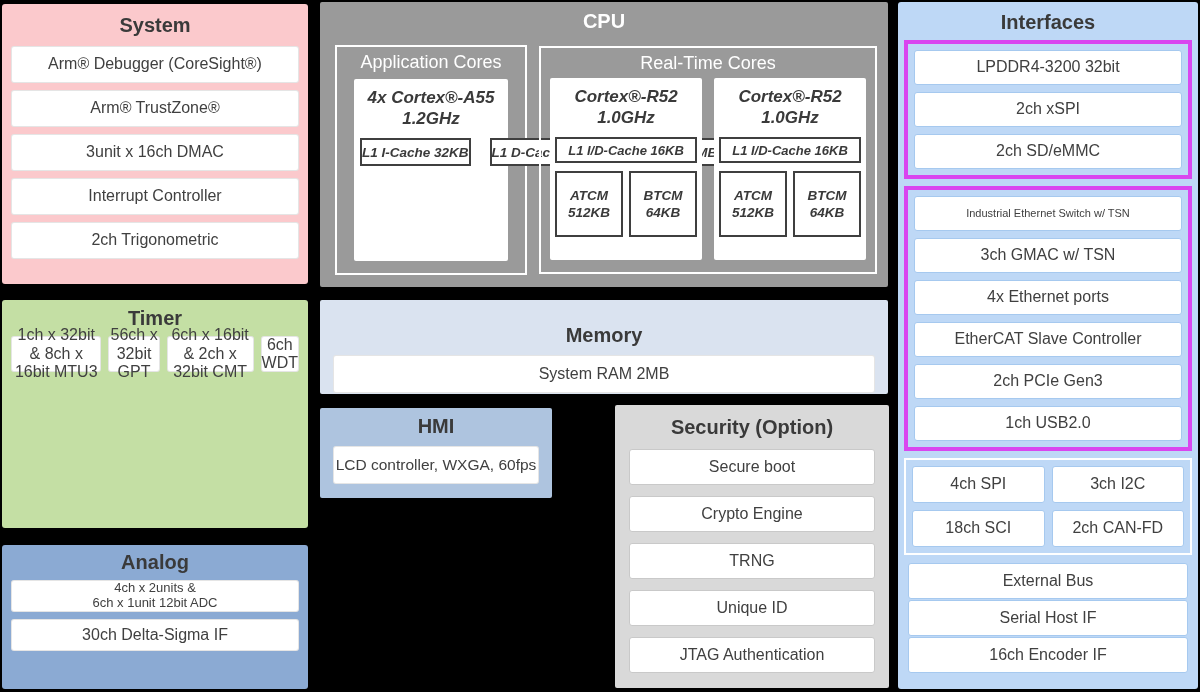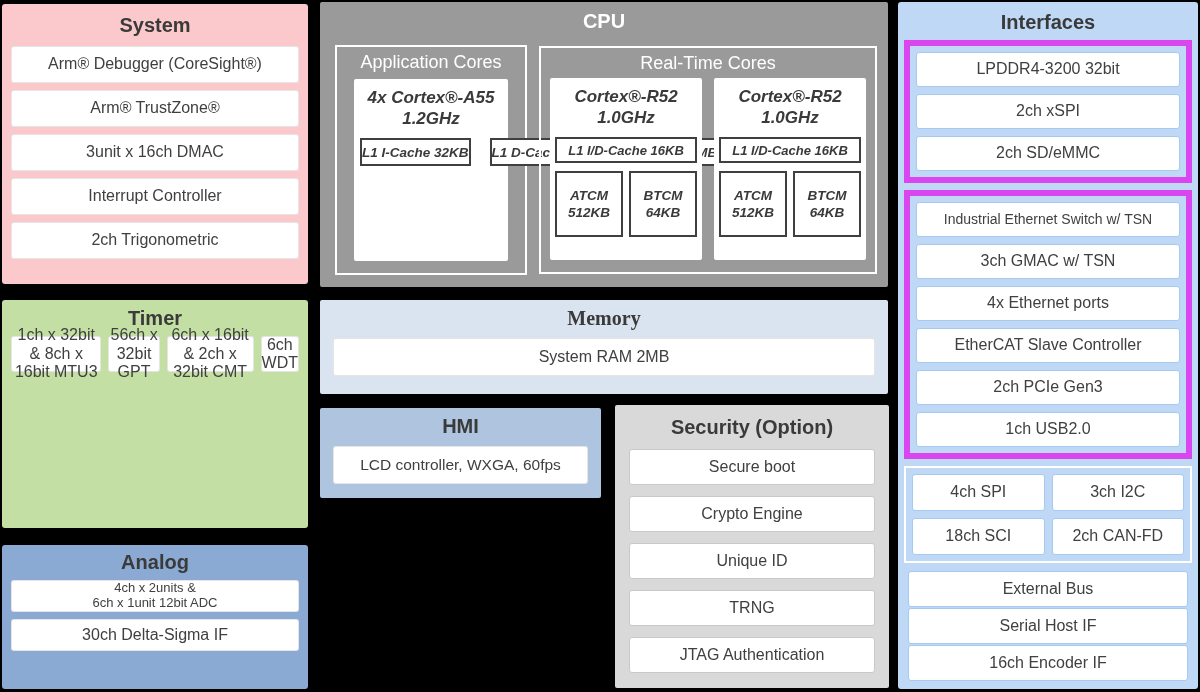--- a/index.html
+++ b/index.html
@@ -49,38 +49,38 @@
   .rt-core .cache-box{margin:0 5px;height:26px;font-size:13px;}
   .rt-core .cache-wrap{margin-top:9px;}
   .tcm-row{display:flex;gap:6px;margin:8px 5px 0 5px;}
   .tcm-box{
     flex:1;height:66px;border:2px solid #3f3f3f;box-sizing:border-box;
     display:flex;flex-direction:column;align-items:center;justify-content:center;
     font-weight:bold;font-size:13.5px;color:#3a3a3a;line-height:17px;
   }
   
   #memory{left:320px;top:300px;width:568px;height:94px;background:#dae3f0;border-radius:2px;}
-  #memory .block-title{padding-top:6px;font-family:Liberation Serif, serif;}
+  #memory .block-title{padding-top:23px;}
   #memory .item{height:38px;margin:8px 13px 0 13px;}
-  #hmi{left:320px;top:408px;width:281px;height:90px;background:#aec4df;border-radius:2px;}
+  #hmi{left:320px;top:408px;width:232px;height:90px;background:#aec4df;border-radius:2px;}
   #hmi .block-title{padding-top:6px;}
   #hmi .item{height:38px;margin:8px 13px 0 13px;font-size:15.5px;}
   #security{left:615px;top:405px;width:274px;height:283px;background:#d9d9d9;border-radius:2px;}
   #security .block-title{padding-top:10px;}
   #security .items{display:flex;flex-direction:column;gap:11px;margin:10px 14px 0 14px;}
   #security .item{height:36px;border-color:#c9c9c9;}
   
   #interfaces{left:898px;top:2px;width:300px;height:687px;background:#bed8f6;}
   #interfaces .block-title{padding-top:8px;height:30px;}
-  .if-group{border:6px solid #d946ef;margin:0 6px 7px 6px;padding:6px;display:flex;flex-direction:column;gap:7px;}
+  .if-group{border:4px solid #d946ef;margin:0 6px 7px 6px;padding:6px;display:flex;flex-direction:column;gap:7px;}
   .if-grid{border:2px solid #fff;margin:0 6px 8px 6px;padding:6px;display:grid;grid-template-columns:1fr 1fr;gap:7px;}
   #interfaces .item{height:36px;border-color:#a6c9ef;}
   .if-standalone{display:flex;flex-direction:column;gap:1px;margin:0 10px;}
   .if-standalone .item{height:37px;}
-  #interfaces .item.small{font-size:14px;height:35px;}
+  #interfaces .item.small{font-size:11px;height:35px;}
   #interfaces .if-group .item{height:35px;}
   #interfaces .if-grid .item{height:37px;}
 </style>
 </head>
 <body>
 
 <div id="canvas">
 
   <div class="block" id="system">
     <div class="block-title">System</div>
@@ -179,22 +179,22 @@
   <div class="block" id="hmi">
     <div class="block-title">HMI</div>
     <div class="item">LCD controller, WXGA, 60fps</div>
   </div>
 
   <div class="block" id="security">
     <div class="block-title">Security (Option)</div>
     <div class="items">
       <div class="item">Secure boot</div>
       <div class="item">Crypto Engine</div>
+      <div class="item">TRNG</div>
       <div class="item">Unique ID</div>
-      <div class="item">TRNG</div>
       <div class="item">JTAG Authentication</div>
     </div>
   </div>
 
   <div class="block" id="interfaces">
     <div class="block-title">Interfaces</div>
 
     <div class="if-group">
       <div class="item">LPDDR4-3200 32bit</div>
       <div class="item">2ch xSPI</div>

